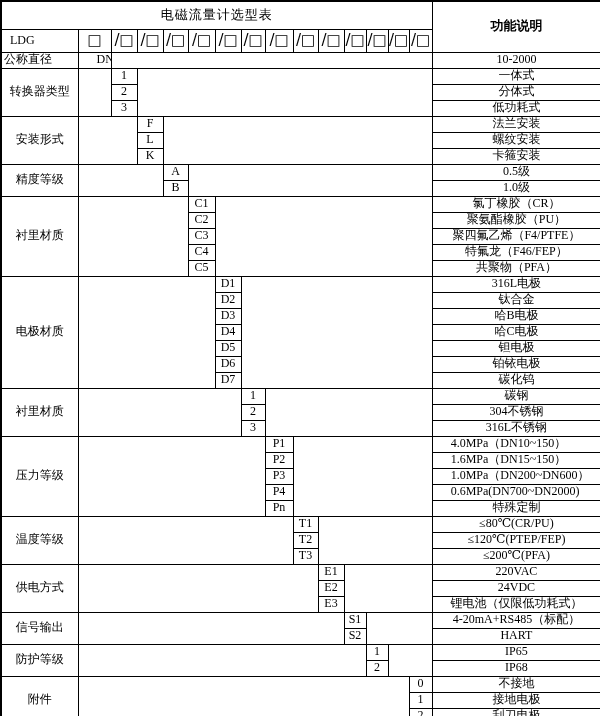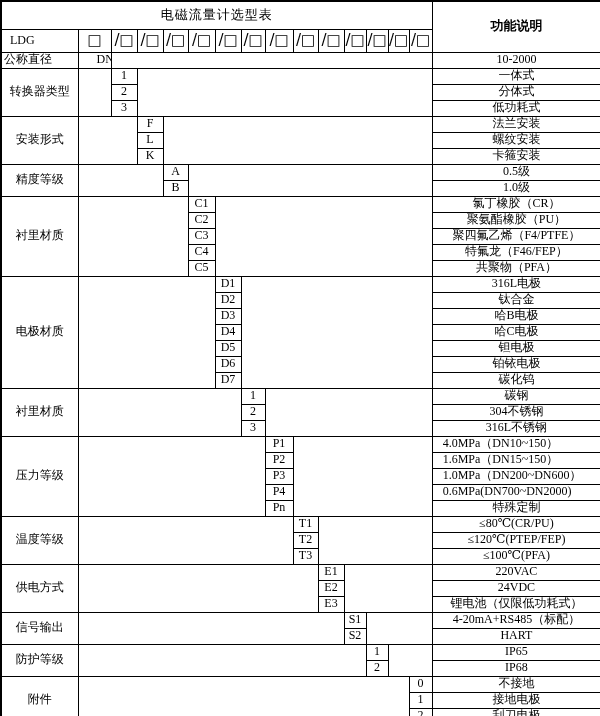--- a/index.html
+++ b/index.html
@@ -31,21 +31,21 @@
   tr.r-hdr { height: 23px; }
   td.title { font-size: 13px; letter-spacing: 1px; }
   td.fn { font-size: 13px; font-weight: bold; }
   td.model { text-align: left; padding-left: 8px; }
   td.box { font-size: 15px; font-family: "DejaVu Sans", sans-serif; padding: 0; }
   td.cat {}
   td.cat.left { text-align: left; padding-left: 2px; margin-left: 33px; }
   td.code {}
   td.code.dn { text-align: center; padding-left: 18px; }
   td.desc {}
-  td.desc.left { text-align: left; padding-left: 10px; }
+  td.desc.left { text-align: left; padding-left: 18px; }
   td.sp {}
 </style>
 </head>
 <body>
 
 <table class="sel">
   <colgroup>
     <col style="width:77px">
       <col style="width:33px">
       <col style="width:26px">
@@ -241,21 +241,21 @@
     <td class="code">T1</td>
     <td class="sp" rowspan="3" colspan="5"></td>
     <td class="desc">≤80℃(CR/PU)</td>
   </tr>
   <tr>
     <td class="code">T2</td>
     <td class="desc">≤120℃(PTEP/FEP)</td>
   </tr>
   <tr>
     <td class="code">T3</td>
-    <td class="desc">≤100℃(PFA)</td>
+    <td class="desc">≤200℃(PFA)</td>
   </tr>
 
   <tr>
     <td class="cat" rowspan="3">供电方式</td>
     <td class="sp" rowspan="3" colspan="9"></td>
     <td class="code">E1</td>
     <td class="sp" rowspan="3" colspan="4"></td>
     <td class="desc">220VAC</td>
   </tr>
   <tr>

